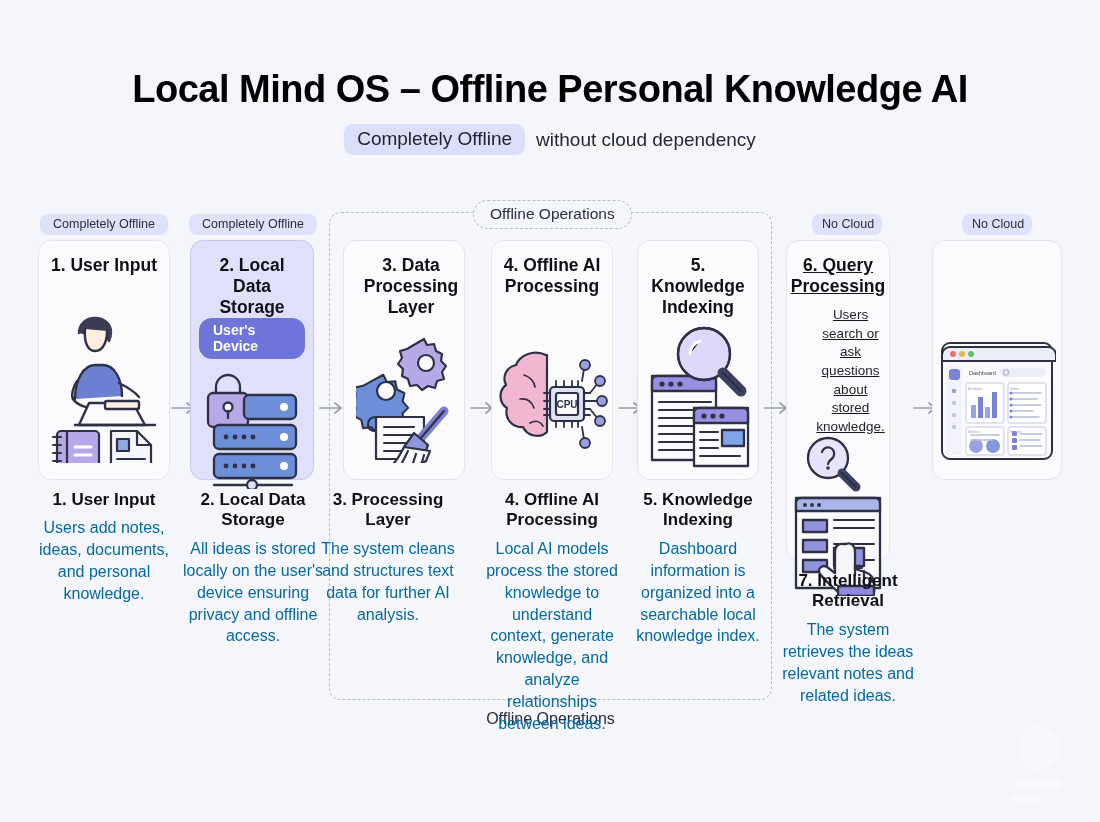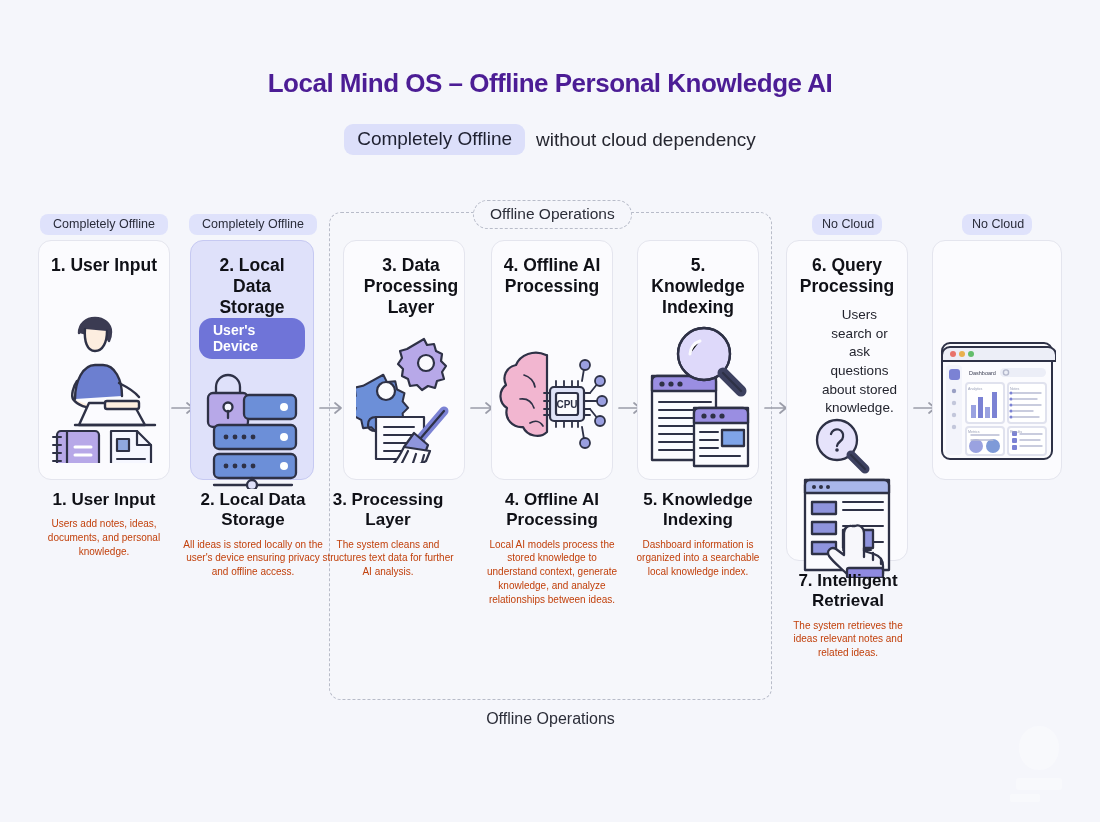--- a/index.html
+++ b/index.html
@@ -9,22 +9,22 @@
     font-family:"Liberation Sans", sans-serif;
     color:#15161c;
     position:relative;
     overflow:hidden;
   }
 
   
   .title{
     position:absolute; top:68px; left:0; width:1100px;
     text-align:center;
-    font-size:26px; font-weight:bold; letter-spacing:-0.5px;
-    color:#4c1d95;
+    font-size:38px; font-weight:bold; letter-spacing:-0.5px;
+    color:#000000;
   }
   .subtitle{
     position:absolute; top:124px; left:0; width:1100px;
     text-align:center;
     font-size:19px; color:#262730;
     display:flex; align-items:center; justify-content:center; gap:11px;
   }
   .sub-pill{
     background:#dcdffa; color:#1e2030;
     border-radius:9px; padding:4px 13px 5px; font-size:19px;
@@ -80,21 +80,21 @@
     font-size:14px; font-weight:bold;
   }
   .art{ margin-top:auto; margin-bottom:2px; }
 
   
   .caption{ position:absolute; top:490px; text-align:center; }
   .cap-title{
     font-size:17px; font-weight:bold; line-height:1.2; color:#0f1016;
   }
   .cap-body{
-    font-size:10px; line-height:1.37; color:#c2410c; margin-top:7px;
+    font-size:16px; line-height:1.37; color:#0369a1; margin-top:7px;
   }
 
   
   .arrow{ position:absolute; top:398px; width:28px; height:20px; }
 
   .wm{
     position:absolute; right:18px; bottom:14px;
     width:86px; height:96px; opacity:.45;
   }
 </style>
@@ -286,21 +286,21 @@
 </div>
 <div class="caption" style="left:630px;width:136px;">
   <div class="cap-title">5. Knowledge Indexing</div>
   <div class="cap-body">Dashboard information is organized into a searchable local knowledge index.</div>
 </div>
 
 <svg class="arrow" style="left:763px;" viewBox="0 0 28 20">
     <path d="M2 10h20M17 5l6 5-6 5" stroke="#9b9da9" stroke-width="1.7" fill="none" stroke-linecap="round" stroke-linejoin="round"></path>
   </svg>
 
-<div class="card" style="left:786px;width:122px;height:321px;">
+<div class="card" style="left:786px;width:104px;height:321px;text-decoration:underline;">
   <div class="card-title">6. Query Processing</div>
   <div class="card-inline-text">Users search or ask questions about stored knowledge.</div>
   <div class="art">
     <svg width="108" height="160" viewBox="0 0 108 160">
       <g stroke="#2e3146" stroke-width="2.3" stroke-linecap="round" stroke-linejoin="round">
         <circle cx="44" cy="22" r="20" fill="#e6e3fb"></circle>
         <path d="M38 16a6 6 0 0112 3c0 4-6 5-6 9" fill="none"></path>
         <circle cx="44" cy="32" r="1.8" fill="#2e3146" stroke="none"></circle>
         <path d="M58 37l14 14" stroke="#3d4160" stroke-width="9"></path>
         <path d="M58 37l14 14" stroke="#2e3146" stroke-width="2.2" fill="none"></path>

